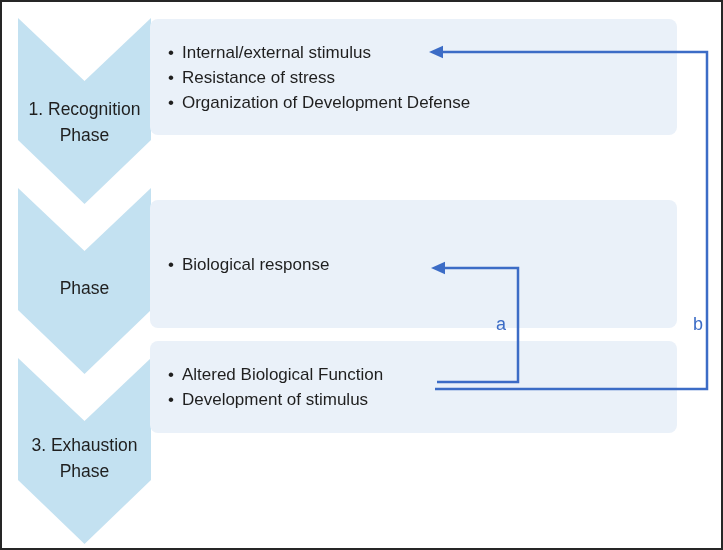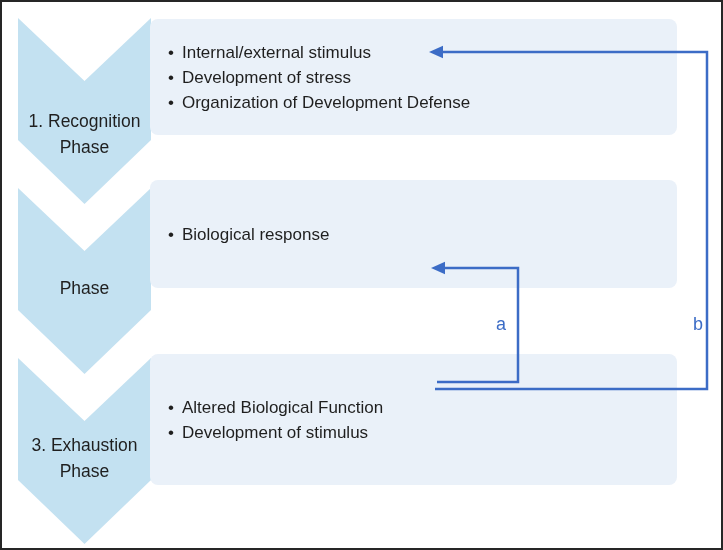--- a/index.html
+++ b/index.html
@@ -47,45 +47,45 @@
   <svg class="chevron" style="top:16px" viewBox="0 0 133 186">
     <polygon points="0,0 66.5,63 133,0 133,122 66.5,186 0,122"></polygon>
   </svg>
   <svg class="chevron" style="top:186px" viewBox="0 0 133 186">
     <polygon points="0,0 66.5,63 133,0 133,122 66.5,186 0,122"></polygon>
   </svg>
   <svg class="chevron" style="top:356px" viewBox="0 0 133 186">
     <polygon points="0,0 66.5,63 133,0 133,122 66.5,186 0,122"></polygon>
   </svg>
 
-  <div class="chevron-label" style="top:32px">
+  <div class="chevron-label" style="top:20px">
     <span>1. Recognition</span>
     <span>Phase</span>
   </div>
   <div class="chevron-label" style="top:186px">
     <span>Phase</span>
   </div>
   <div class="chevron-label" style="top:356px">
     <span>3. Exhaustion</span>
     <span>Phase</span>
   </div>
 
   <div class="bullet-box" style="top:17px;height:116px">
     <ul>
       <li>Internal/external stimulus</li>
-      <li>Development of stress</li>
+      <li>Resistance of stress</li>
       <li>Organization of Development Defense</li>
     </ul>
   </div>
-  <div class="bullet-box" style="top:178px;height:108px">
+  <div class="bullet-box" style="top:198px;height:128px">
     <ul>
       <li>Biological response</li>
     </ul>
   </div>
-  <div class="bullet-box" style="top:352px;height:131px">
+  <div class="bullet-box" style="top:339px;height:92px">
     <ul>
       <li>Altered Biological Function</li>
       <li>Development of stimulus</li>
     </ul>
   </div>
 
   <svg class="arrows-layer" viewBox="0 0 723 550">
     <path d="M435 380 H516 V266 H443"></path>
     <polygon points="429,266 443,259.7 443,272.3"></polygon>
     <path d="M433 387 H705 V50 H441"></path>

